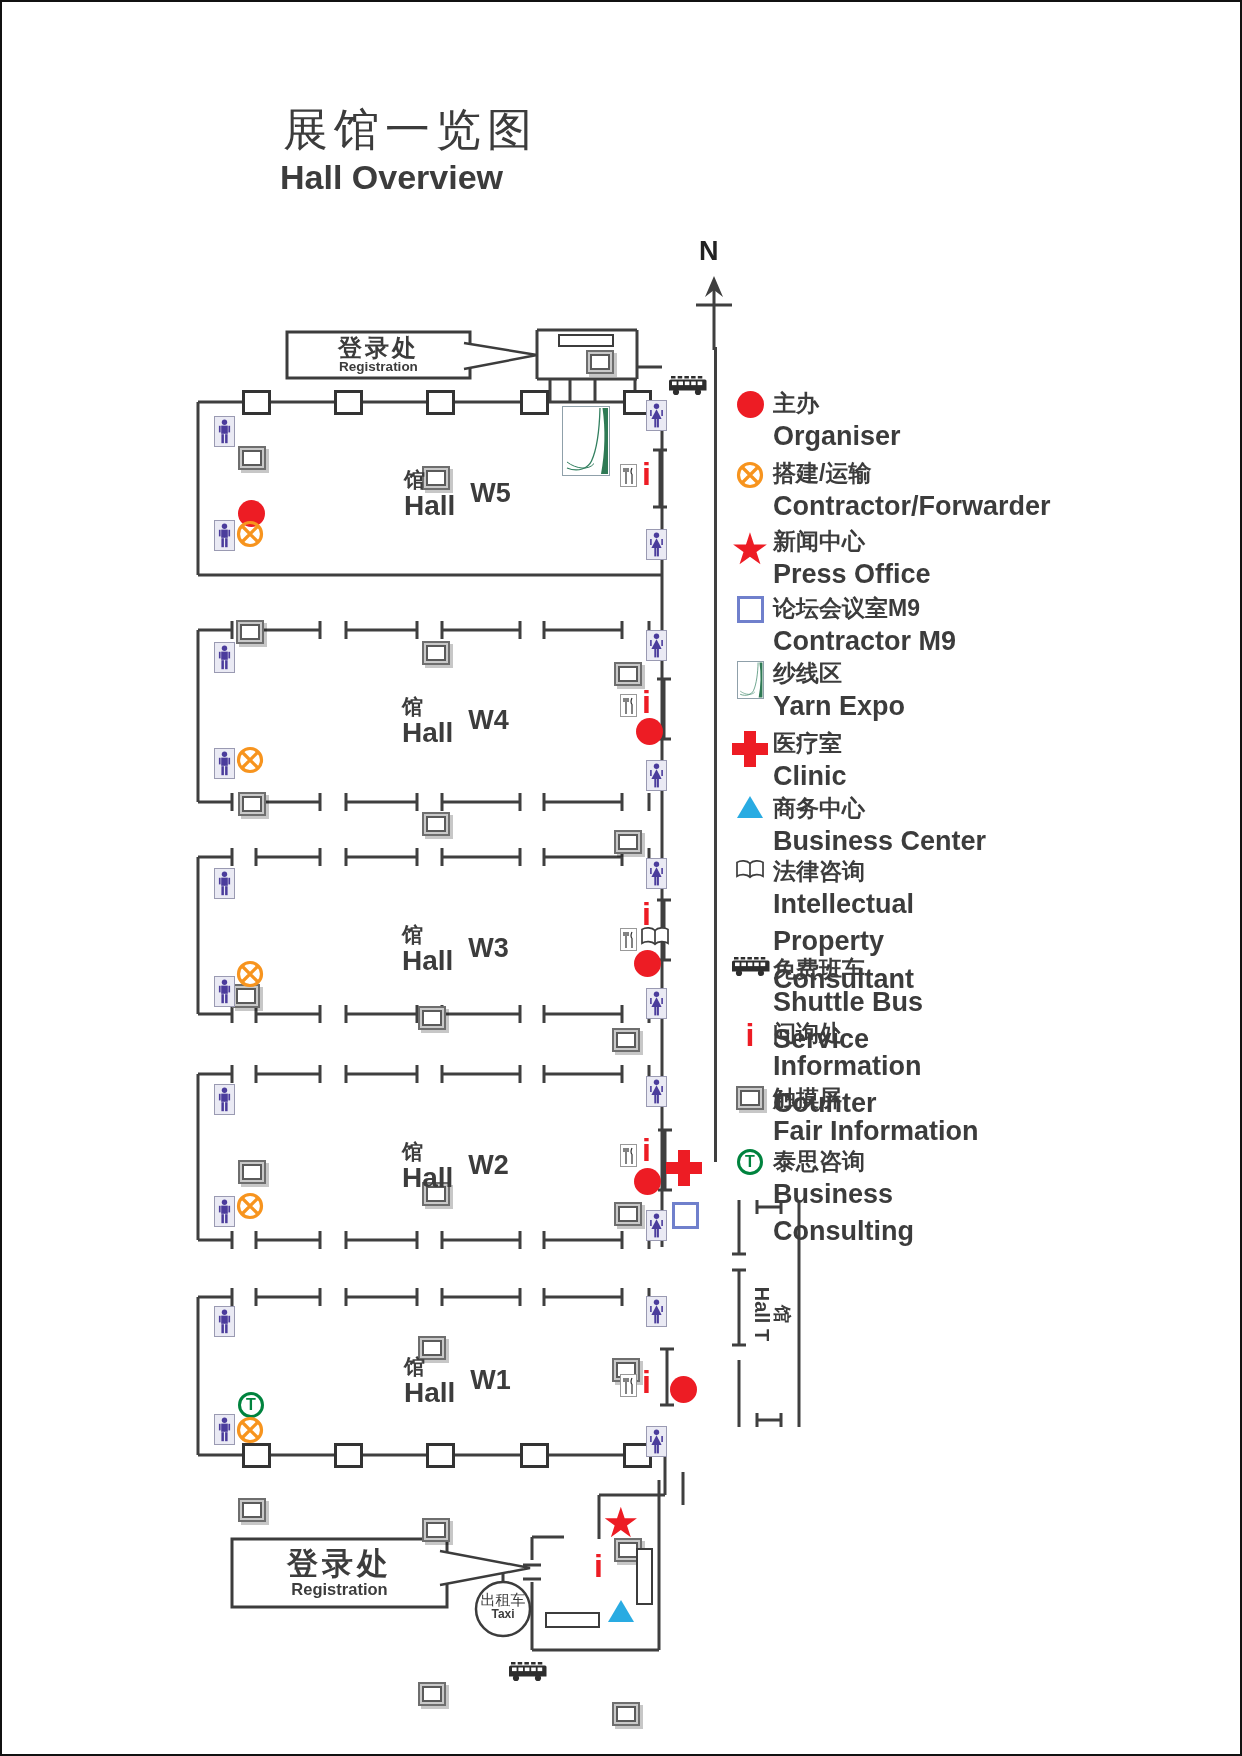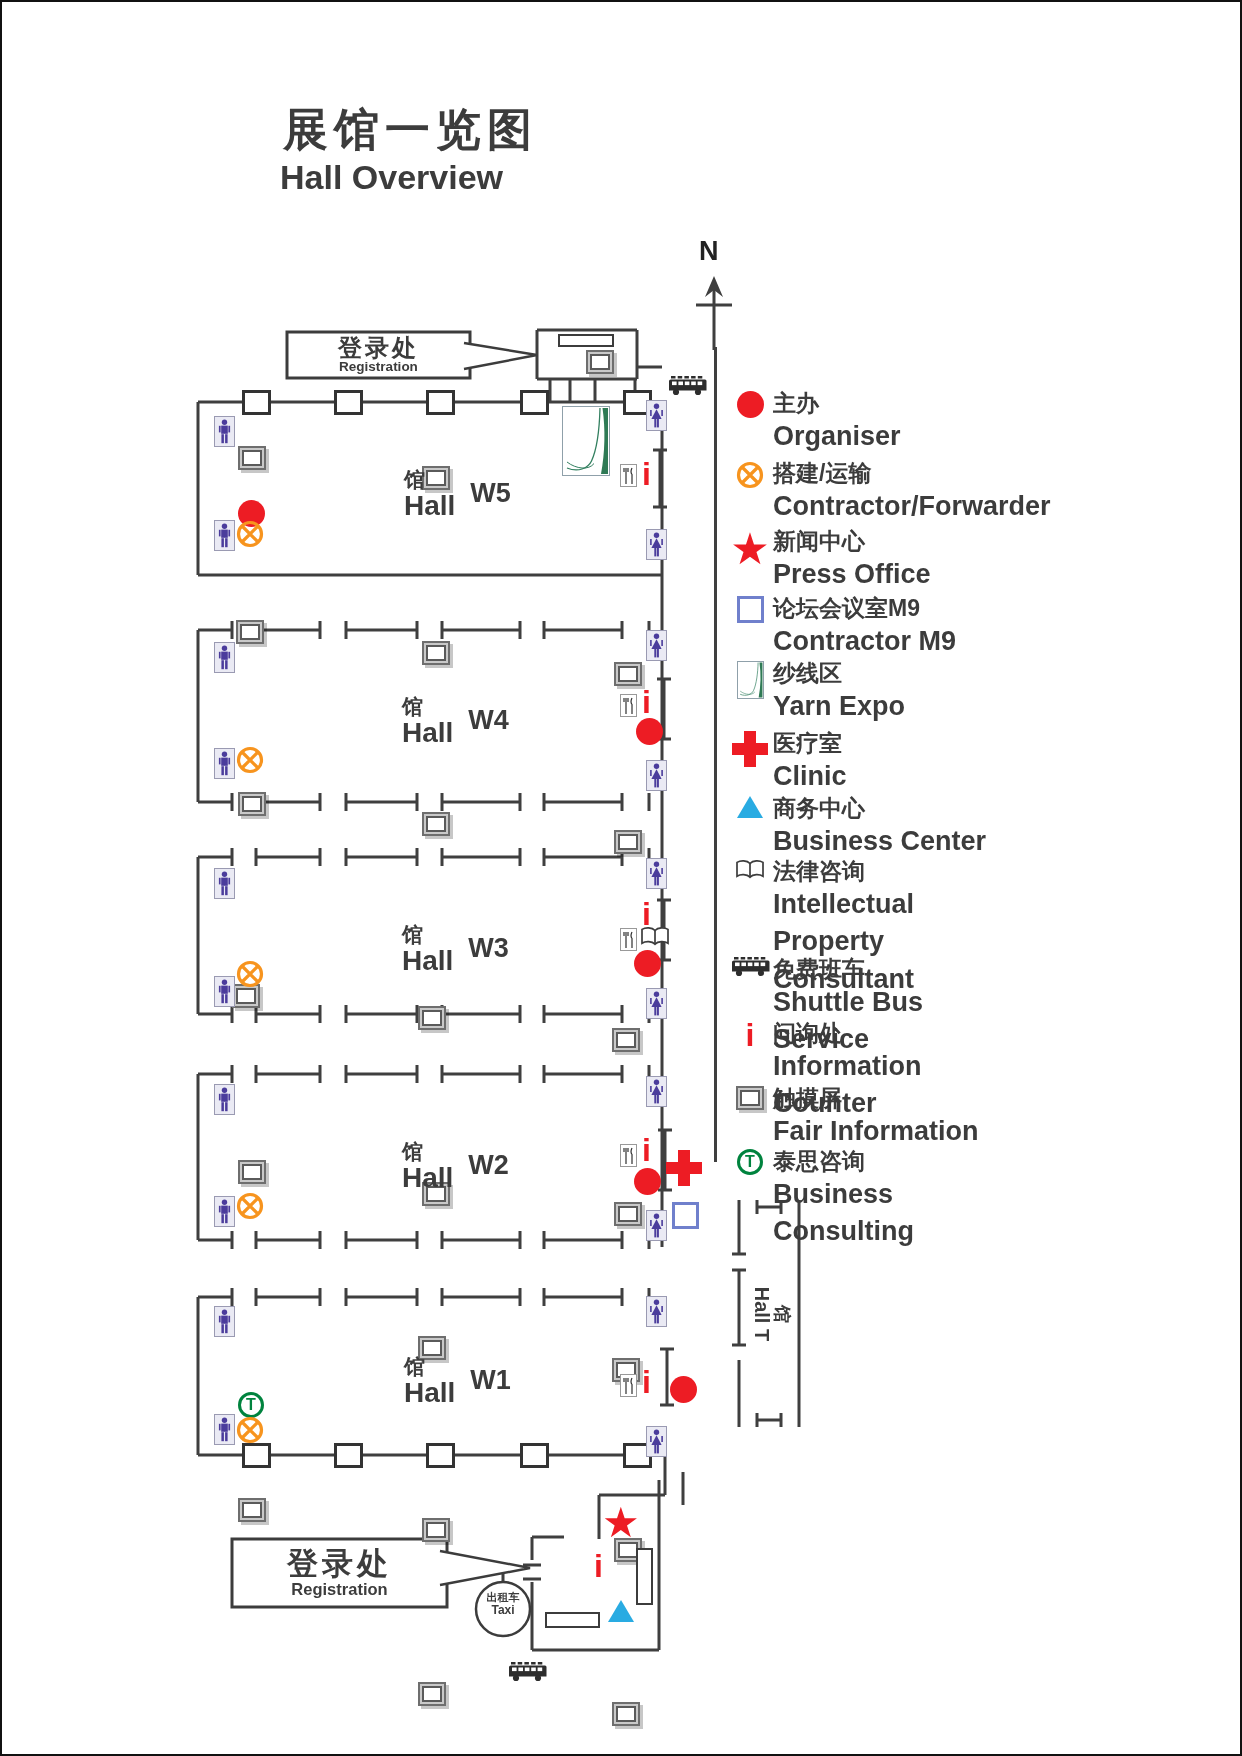--- a/index.html
+++ b/index.html
@@ -6,34 +6,34 @@
   #stage{
     position:relative;width:1242px;height:1756px;background:#fff;
     border:2px solid #111;box-sizing:border-box;overflow:hidden;
     font-family:"Liberation Sans", sans-serif;color:#3c3c3c;
   }
   #walls-svg{position:absolute;left:0;top:0;z-index:1;}
   #icon-layer{position:absolute;left:0;top:0;width:100%;height:100%;z-index:2;}
   .txt{position:absolute;z-index:3;}
 
   
-  .title-zh{left:281px;top:98px;font-size:45px;font-weight:bold;letter-spacing:6px;}
+  .title-zh{left:281px;top:98px;font-size:45px;font-weight:normal;letter-spacing:6px;}
   .title-en{left:278px;top:156px;font-size:34px;font-weight:bold;}
   .north-n{left:697px;top:234px;font-size:27px;font-weight:bold;color:#222;}
 
   
   .callout{display:flex;flex-direction:column;align-items:center;justify-content:center;}
   .co-top{left:285px;top:330px;width:183px;height:46px;}
   .co-top .co-zh{font-size:24px;font-weight:bold;line-height:1.0;letter-spacing:3px;}
   .co-top .co-en{font-size:13.5px;font-weight:bold;line-height:1.1;}
   .co-bot{left:230px;top:1537px;width:215px;height:68px;}
   .co-bot .co-zh{font-size:31px;font-weight:bold;line-height:1.05;letter-spacing:4px;}
   .co-bot .co-en{font-size:16.5px;font-weight:bold;line-height:1.1;}
   .taxi-txt{left:473px;top:1589px;width:56px;text-align:center;line-height:1.15;}
-  .taxi-txt .t-zh{font-size:11px;font-weight:bold;}
+  .taxi-txt .t-zh{font-size:15px;font-weight:normal;}
   .taxi-txt .t-en{font-size:12px;font-weight:bold;}
 
   
   .hall-label{display:flex;align-items:flex-start;}
   .hl-cn{display:flex;flex-direction:column;}
   .hl-zh{font-size:21px;font-weight:bold;line-height:1.05;}
   .hl-en{font-size:28px;font-weight:bold;line-height:1.05;}
   .hl-code{font-size:27px;font-weight:bold;margin-left:15px;margin-top:9px;}
   .hallt-label{left:731px;top:1292px;width:76px;display:flex;flex-direction:column;align-items:center;
     transform:rotate(90deg);transform-origin:50% 50%;line-height:1.05;}

